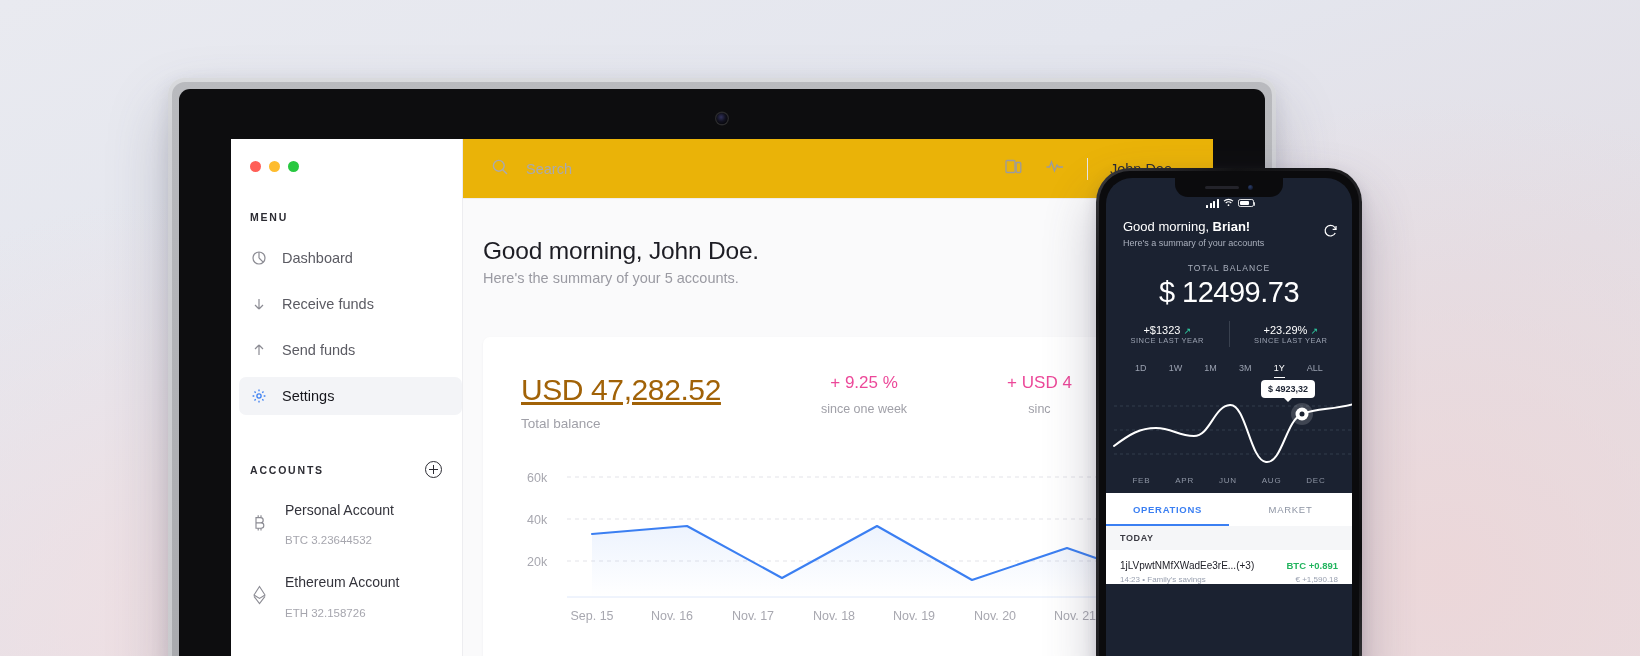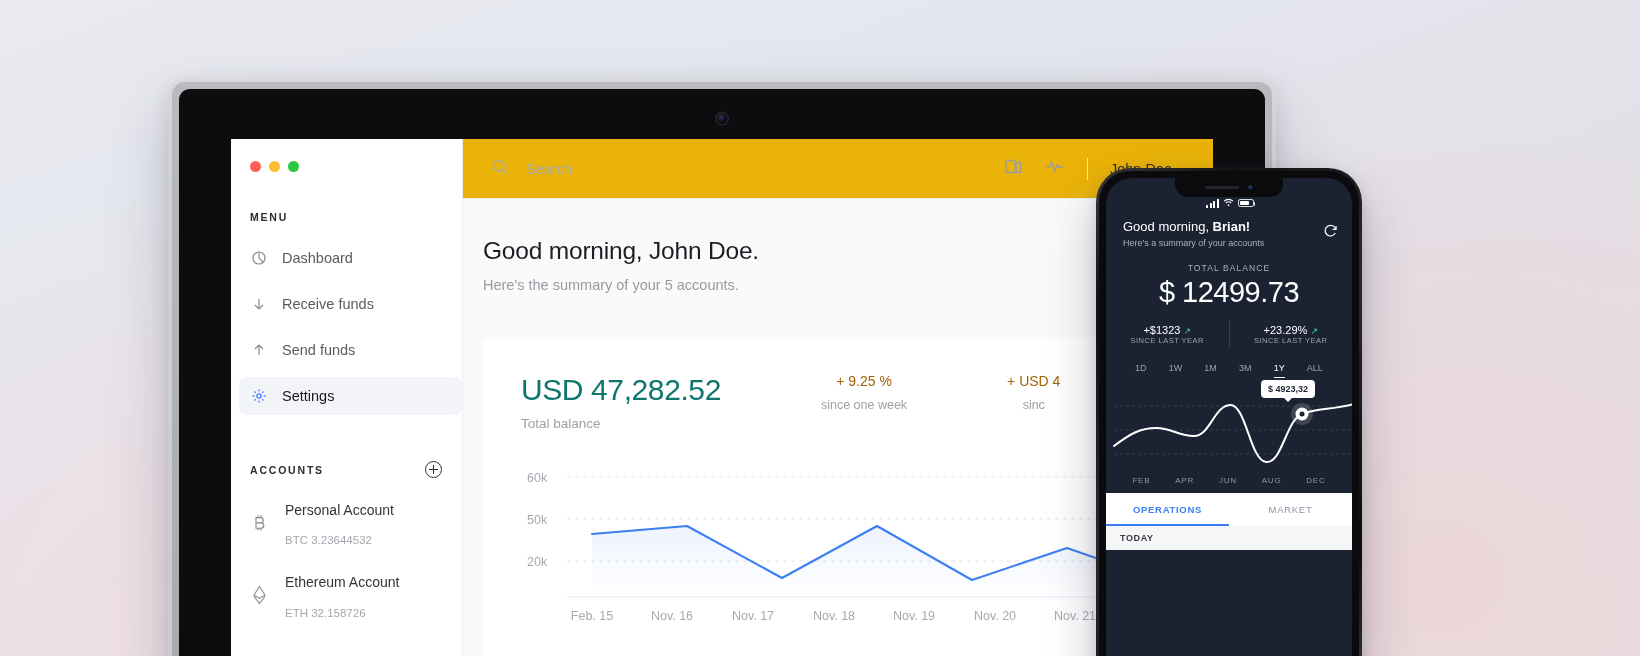--- a/index.html
+++ b/index.html
@@ -70,32 +70,32 @@
   .search-wrap { display:flex; align-items:center; gap:17px; flex:1; color:#a9a9b1; }
   .search-input { border:0; outline:0; background:transparent; font-size:14.5px; color:#4a4a52; font-family:inherit; width:260px; }
   .search-input::placeholder{color:#a9a9b1;}
   .topbar-right { display:flex; align-items:center; gap:22px; color:#9a9aa2; }
   .tdiv { width:1px; height:22px; background:#e6e6ea; }
   .user { display:flex; align-items:center; gap:7px; color:#2b2b33; font-size:14.5px; }
 
   .greet { padding:38px 0 0 20px; }
   .greet-row { display:flex; align-items:flex-start; padding-right:0; }
   .greet h1 { font-size:24.5px; font-weight:400; color:#1d1d24; letter-spacing:-.2px; }
-  .greet p { font-size:14.5px; color:#9a9aa2; margin-top:12px; }
+  .greet p { font-size:14.5px; color:#9a9aa2; margin-top:5px; }
   .toggle { display:flex; align-items:center; gap:4px; margin-left:auto; margin-top:20px; }
   .tgl { font-size:14px; color:#8f8f97; padding:7px 15px; border-radius:6px; }
   .tgl.on { background:#e8f0fe; color:#3b7ff2; font-weight:600; }
 
   .card { position:absolute; left:20px; right:-40px; top:198px; bottom:-60px;
     background:#fff; border-radius:7px; box-shadow:0 1px 3px rgba(30,30,60,.05); }
   .card-top { display:flex; align-items:flex-start; padding:36px 0 0 38px; }
-  .bal { font-size:30px; color:#0f766e; font-weight:400; letter-spacing:-.4px; }
+  .bal { font-size:30px; color:#a16207; font-weight:400; letter-spacing:-.4px;text-decoration:underline; }
   .bal-sub { font-size:13.5px; color:#a0a0a8; margin-top:9px; }
   .stat { text-align:center; margin-left:100px; }
-  .stat .v { font-size:14px; color:#a16207; }
+  .stat .v { font-size:17px; color:#ec4899; }
   .stat .s { font-size:12.5px; color:#a0a0a8; margin-top:9px; }
   .chart { position:absolute; left:38px; right:0; top:114px; height:190px; }
   .ylab { position:absolute; font-size:12.5px; color:#a8a8b0; left:6px; }
   .xlab { position:absolute; font-size:12.5px; color:#a8a8b0; top:158px; transform:translateX(-50%); }
 
   
   #phone { position:absolute; left:1096px; top:168px; width:266px; height:520px; }
   .p-frame { position:absolute; inset:0; border-radius:34px;
     background:linear-gradient(135deg,#3a3a3e 0%,#111113 18%,#2a2a2e 48%,#0c0c0e 82%,#38383c 100%);
     box-shadow:0 26px 52px rgba(70,68,92,.32), 0 5px 14px rgba(70,68,92,.18); }
@@ -297,41 +297,41 @@
                   <div class="s">since one week</div>
                 </div>
                 <div class="stat">
                   <div class="v">+ USD 4</div>
                   <div class="s">sinc</div>
                 </div>
               </div>
 
               <div class="chart">
                 <span class="ylab" style="top:20px">60k</span>
-                <span class="ylab" style="top:62px">50k</span>
+                <span class="ylab" style="top:62px">40k</span>
                 <span class="ylab" style="top:104px">20k</span>
 
                 <svg width="810" height="150" viewBox="0 0 810 150" style="position:absolute;left:46px;top:0">
                   <g stroke="#e3e3e8" stroke-width="1" stroke-dasharray="4 4">
                     <line x1="0" y1="26" x2="810" y2="26"></line>
                     <line x1="0" y1="68" x2="810" y2="68"></line>
                     <line x1="0" y1="110" x2="810" y2="110"></line>
                   </g>
                   <line x1="0" y1="146" x2="810" y2="146" stroke="#dfe8fa" stroke-width="1"></line>
                   <path d="M25 83 L120 75 L215 127 L310 75 L405 129 L500 97 L595 130 L690 74 L760 60 L760 146 L25 146 Z" fill="url(#g1)"></path>
                   <defs>
                     <linearGradient id="g1" x1="0" y1="0" x2="0" y2="1">
                       <stop offset="0%" stop-color="#3b7ff2" stop-opacity="0.11"></stop>
                       <stop offset="100%" stop-color="#3b7ff2" stop-opacity="0"></stop>
                     </linearGradient>
                   </defs>
                   <path d="M25 83 L120 75 L215 127 L310 75 L405 129 L500 97 L595 130 L690 74 L760 60" fill="none" stroke="#3b7ff2" stroke-width="2.1" stroke-linejoin="round" stroke-linecap="round"></path>
                 </svg>
 
-                <span class="xlab" style="left:71px">Feb. 15</span>
+                <span class="xlab" style="left:71px">Sep. 15</span>
                 <span class="xlab" style="left:151px">Nov. 16</span>
                 <span class="xlab" style="left:232px">Nov. 17</span>
                 <span class="xlab" style="left:313px">Nov. 18</span>
                 <span class="xlab" style="left:393px">Nov. 19</span>
                 <span class="xlab" style="left:474px">Nov. 20</span>
                 <span class="xlab" style="left:554px">Nov. 21</span>
               </div>
             </div>
 
           </div>
@@ -437,17 +437,27 @@
           <span>DEC</span>
         </div>
 
         <div class="p-tabs">
           <span class="p-tab on">OPERATIONS</span>
           <span class="p-tab">MARKET</span>
         </div>
 
         <div class="p-today">TODAY</div>
 
+        <div class="p-tx">
+          <div class="l">
+            <div class="a">1jLVpwtNMfXWadEe3rE...(+3)</div>
+            <div class="b">14:23 • Family's savings</div>
+          </div>
+          <div class="r">
+            <div class="a">BTC +0.891</div>
+            <div class="b">€ +1,590.18</div>
+          </div>
+        </div>
 
       </div>
     </div>
   </div>
 </div>
 
 </body></html>

